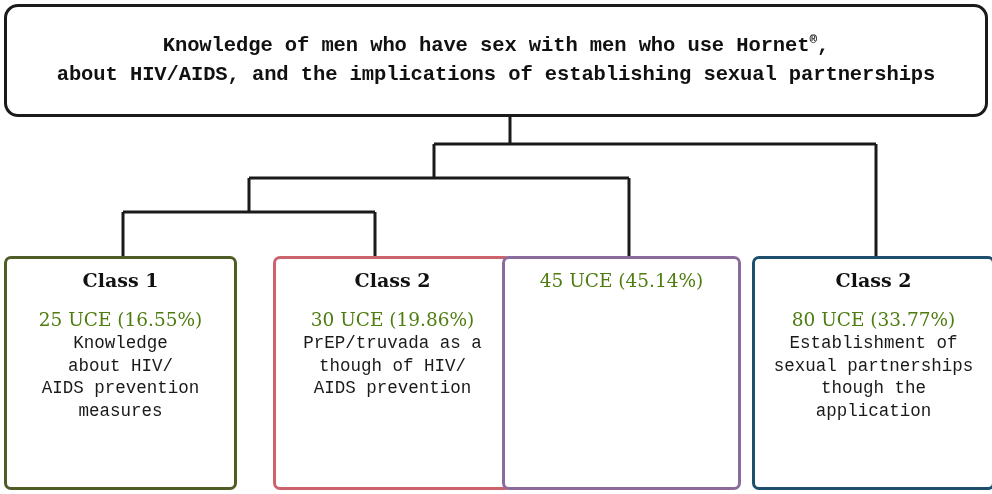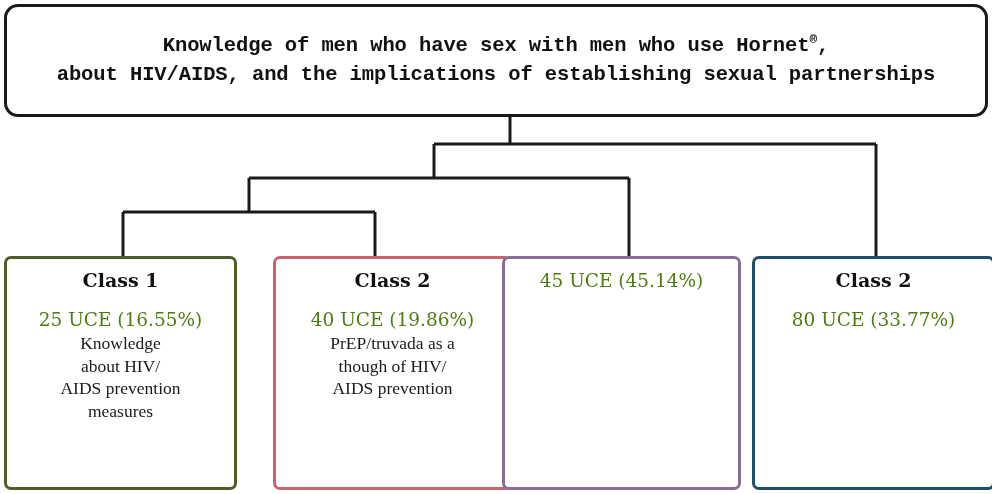--- a/index.html
+++ b/index.html
@@ -76,21 +76,21 @@
   }
   .class-title {
     font-family: "DejaVu Serif", serif;
     font-weight: bold;
     font-size: 19px;
     color: #111111;
     line-height: 1.2;
     margin-bottom: 16px;
   }
   .class-body {
-    font-family: Liberation Serif, serif;
+    font-family: Liberation Mono, monospace;
     font-weight: 400;
     font-size: 17.5px;
     line-height: 1.30;
     color: #1a1a1a;
     white-space: pre-line;
   }
   .class-count {
     font-family: "DejaVu Serif", serif;
     font-size: 18.5px;
     line-height: 1.30;
@@ -138,28 +138,32 @@
     <div class="class-title">Class 1</div>
     <span class="class-count">25 UCE (16.55%)</span>
     <div class="class-body">Knowledge
 about HIV/
 AIDS prevention
 measures</div>
   </div>
 
   <div class="class-box" id="class-2" style="border-color: rgb(203, 99, 109);">
     <div class="class-title">Class 2</div>
-    <span class="class-count">40 UCE (19.86%)</span>
+    <span class="class-count">30 UCE (19.86%)</span>
     <div class="class-body">PrEP/truvada as a
 though of HIV/
 AIDS prevention</div>
   </div>
 
   <div class="class-box" id="class-3" style="border-color: rgb(138, 107, 156);">
     <span class="class-count">45 UCE (45.14%)</span>
   </div>
 
   <div class="class-box" id="class-4" style="border-color: rgb(29, 78, 110);">
     <div class="class-title">Class 2</div>
     <span class="class-count">80 UCE (33.77%)</span>
+    <div class="class-body">Establishment of
+sexual partnerships
+though the
+application</div>
   </div>
 
 </div>
 
 </body></html>

